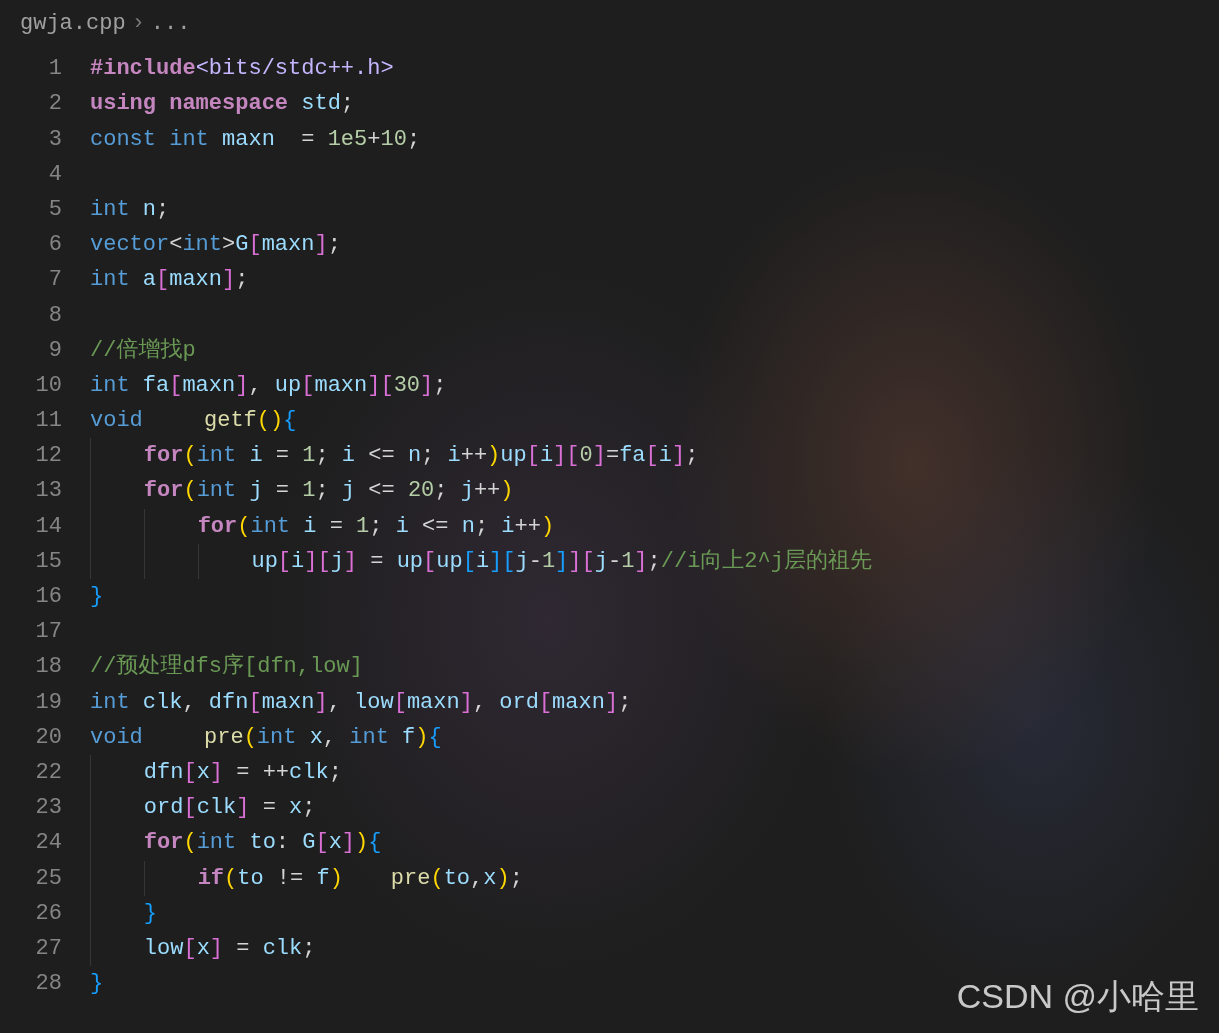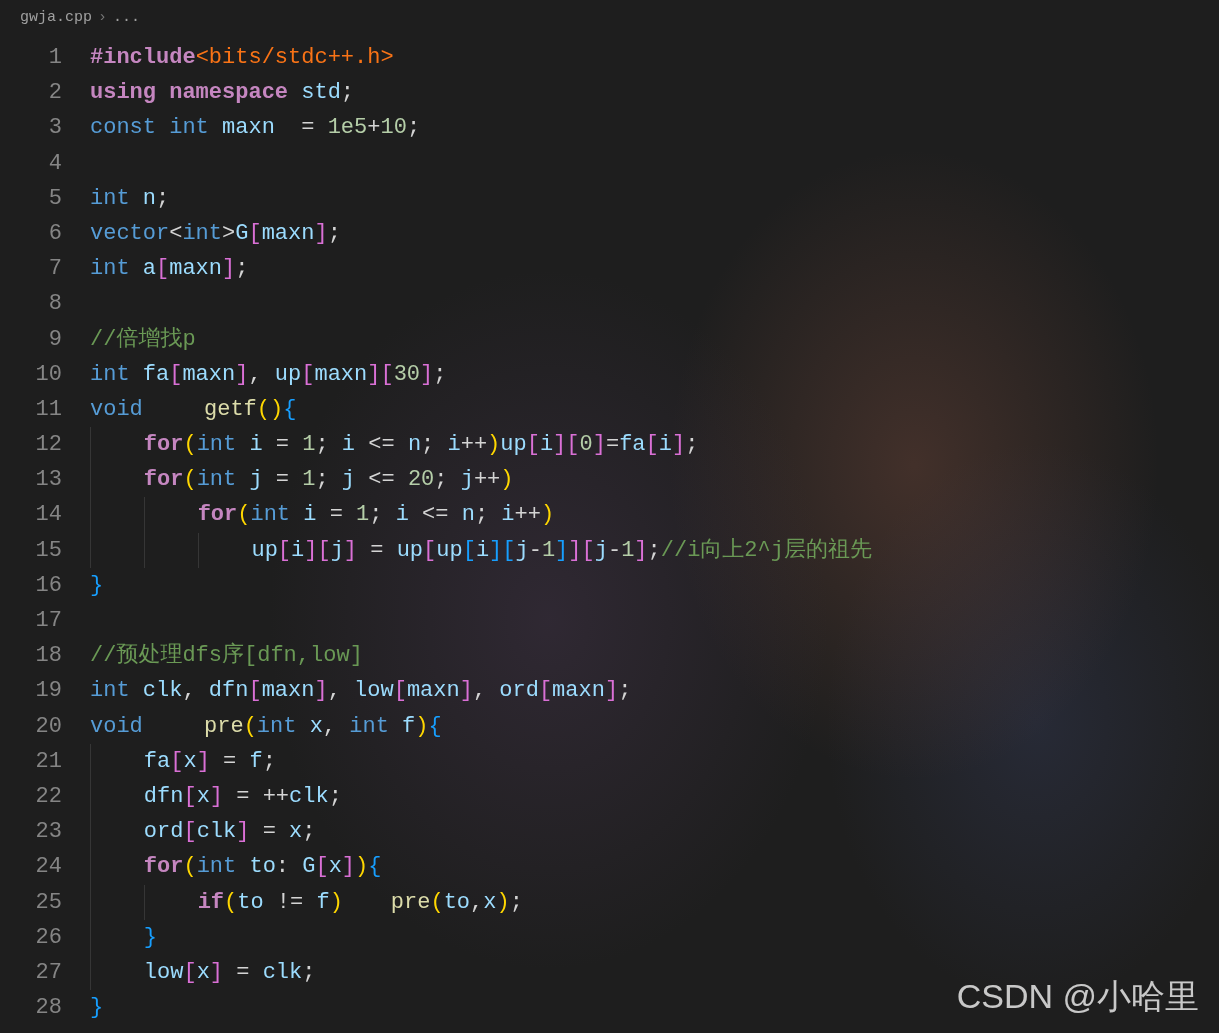--- a/index.html
+++ b/index.html
@@ -19,21 +19,21 @@
   inset: 0;
   background: radial-gradient(ellipse 400px 500px at 45% 60%, rgba(80,60,90,0.35), transparent 70%),
               radial-gradient(ellipse 350px 450px at 75% 45%, rgba(150,90,70,0.3), transparent 70%),
               radial-gradient(ellipse 300px 400px at 85% 70%, rgba(60,70,110,0.3), transparent 70%),
               #1e1e1e;
   z-index: 0;
 }
 .editor { position: relative; z-index: 1; }
 .breadcrumb {
   padding: 6px 20px;
-  font-size: 15px;
+  font-size: 22px;
   color: #a0a0a0;
   display: flex;
   align-items: center;
   gap: 6px;
 }
 .breadcrumb .sep { color: #777; }
 .lines { padding-top: 4px; }
 .line {
   display: flex;
   align-items: flex-start;
@@ -48,21 +48,21 @@
   flex-shrink: 0;
 }
 .code {
   white-space: pre;
   flex: 1;
 }
 .tk-keyword { color: #c586c0; font-weight: bold; }
 .tk-type { color: #569cd6; }
 .tk-func { color: #dcdcaa; margin-left: 48px; }
 .tk-var { color: #9cdcfe; }
-.tk-string { color: #f97316; }
+.tk-string { color: #c4b5fd; }
 .tk-number { color: #b5cea8; }
 .tk-comment { color: #6a9955; }
 .tk-op { color: #d4d4d4; }
 .tk-punct { color: #d4d4d4; }
 .tk-paren { color: #ffd700; }
 .tk-bracket { color: #da70d6; }
 .tk-brace { color: #179fff; }
 .indent-guide {
   border-left: 1px solid rgba(128,128,128,0.25);
   display: inline-block;
@@ -163,24 +163,20 @@
       </div>
       <div class="line">
         <div class="lineno">19</div>
         <div class="code"><span class="tk-type">int</span><span> </span><span class="tk-var">clk</span><span class="tk-punct">, </span><span class="tk-var">dfn</span><span class="tk-bracket">[</span><span class="tk-var">maxn</span><span class="tk-bracket">]</span><span class="tk-punct">, </span><span class="tk-var">low</span><span class="tk-bracket">[</span><span class="tk-var">maxn</span><span class="tk-bracket">]</span><span class="tk-punct">, </span><span class="tk-var">ord</span><span class="tk-bracket">[</span><span class="tk-var">maxn</span><span class="tk-bracket">]</span><span class="tk-punct">;</span></div>
       </div>
       <div class="line">
         <div class="lineno">20</div>
         <div class="code"><span class="tk-type">void</span><span> </span><span class="tk-func">pre</span><span class="tk-paren">(</span><span class="tk-type">int</span><span> </span><span class="tk-var">x</span><span class="tk-punct">, </span><span class="tk-type">int</span><span> </span><span class="tk-var">f</span><span class="tk-paren">)</span><span class="tk-brace">{</span></div>
       </div>
       <div class="line">
-        <div class="lineno">21</div>
-        <div class="code"><span class="indent-guide">    </span><span class="tk-var">fa</span><span class="tk-bracket">[</span><span class="tk-var">x</span><span class="tk-bracket">]</span><span class="tk-op"> = </span><span class="tk-var">f</span><span class="tk-punct">;</span></div>
-      </div>
-      <div class="line">
         <div class="lineno">22</div>
         <div class="code"><span class="indent-guide">    </span><span class="tk-var">dfn</span><span class="tk-bracket">[</span><span class="tk-var">x</span><span class="tk-bracket">]</span><span class="tk-op"> = ++</span><span class="tk-var">clk</span><span class="tk-punct">;</span></div>
       </div>
       <div class="line">
         <div class="lineno">23</div>
         <div class="code"><span class="indent-guide">    </span><span class="tk-var">ord</span><span class="tk-bracket">[</span><span class="tk-var">clk</span><span class="tk-bracket">]</span><span class="tk-op"> = </span><span class="tk-var">x</span><span class="tk-punct">;</span></div>
       </div>
       <div class="line">
         <div class="lineno">24</div>
         <div class="code"><span class="indent-guide">    </span><span class="tk-keyword">for</span><span class="tk-paren">(</span><span class="tk-type">int</span><span> </span><span class="tk-var">to</span><span class="tk-op">: </span><span class="tk-var">G</span><span class="tk-bracket">[</span><span class="tk-var">x</span><span class="tk-bracket">]</span><span class="tk-paren">)</span><span class="tk-brace">{</span></div>

